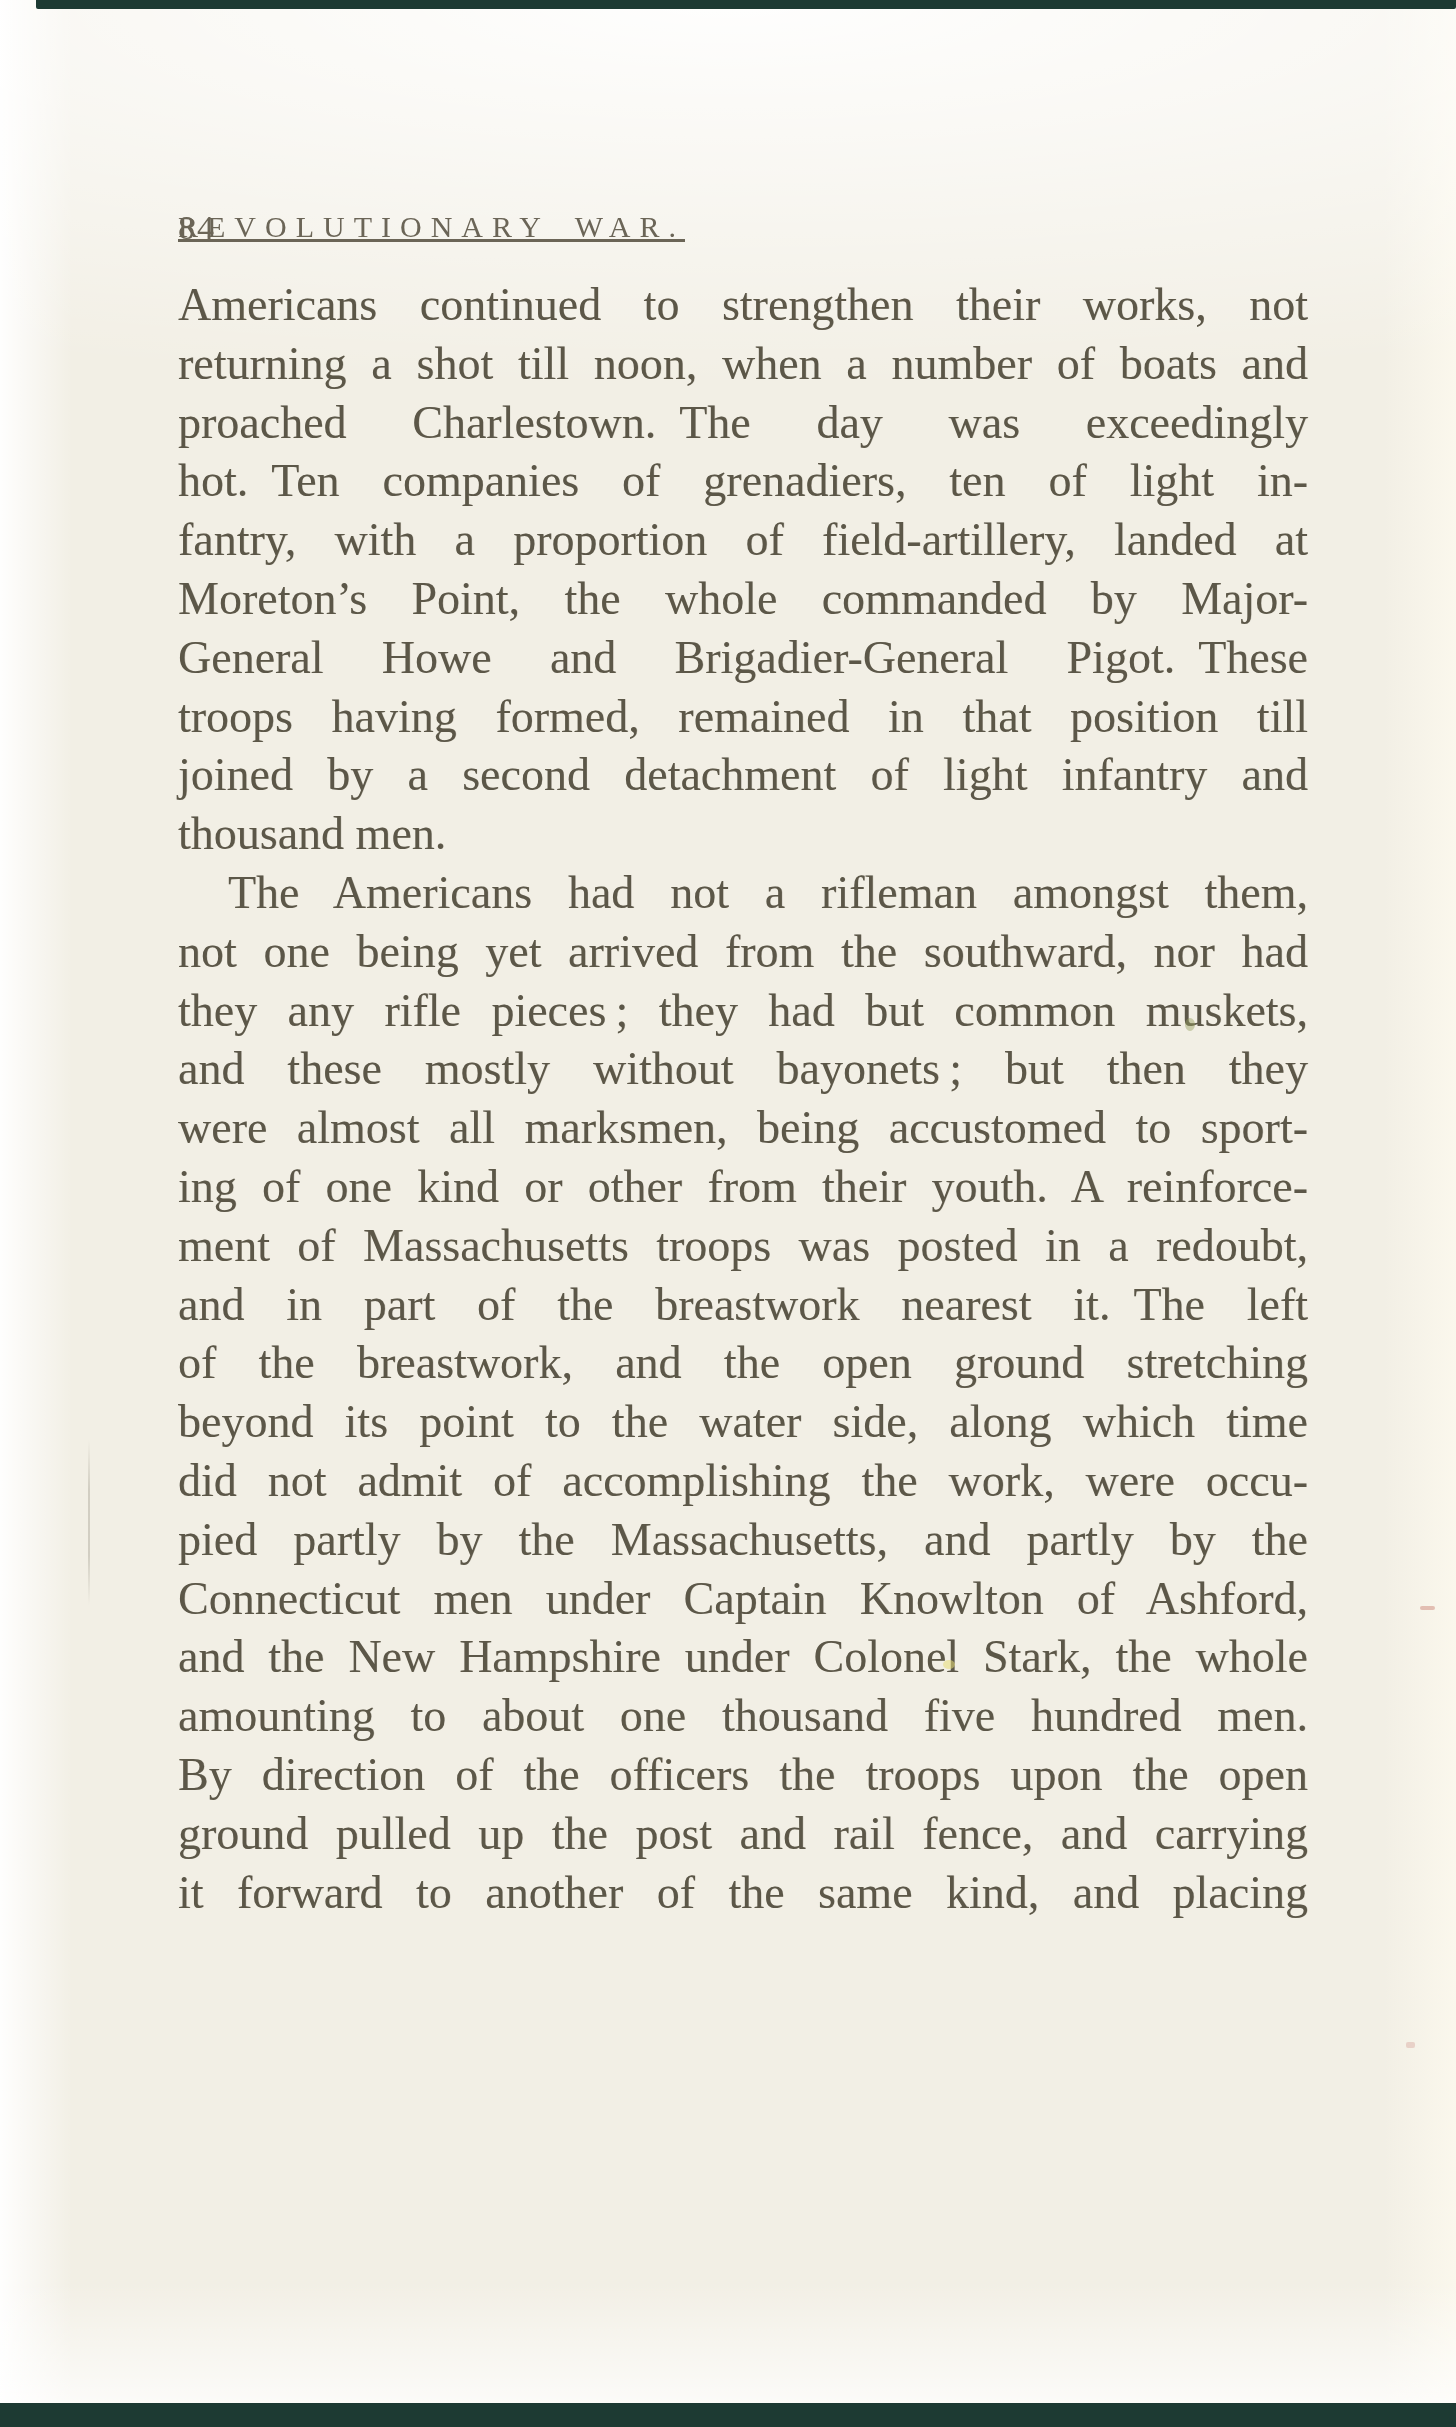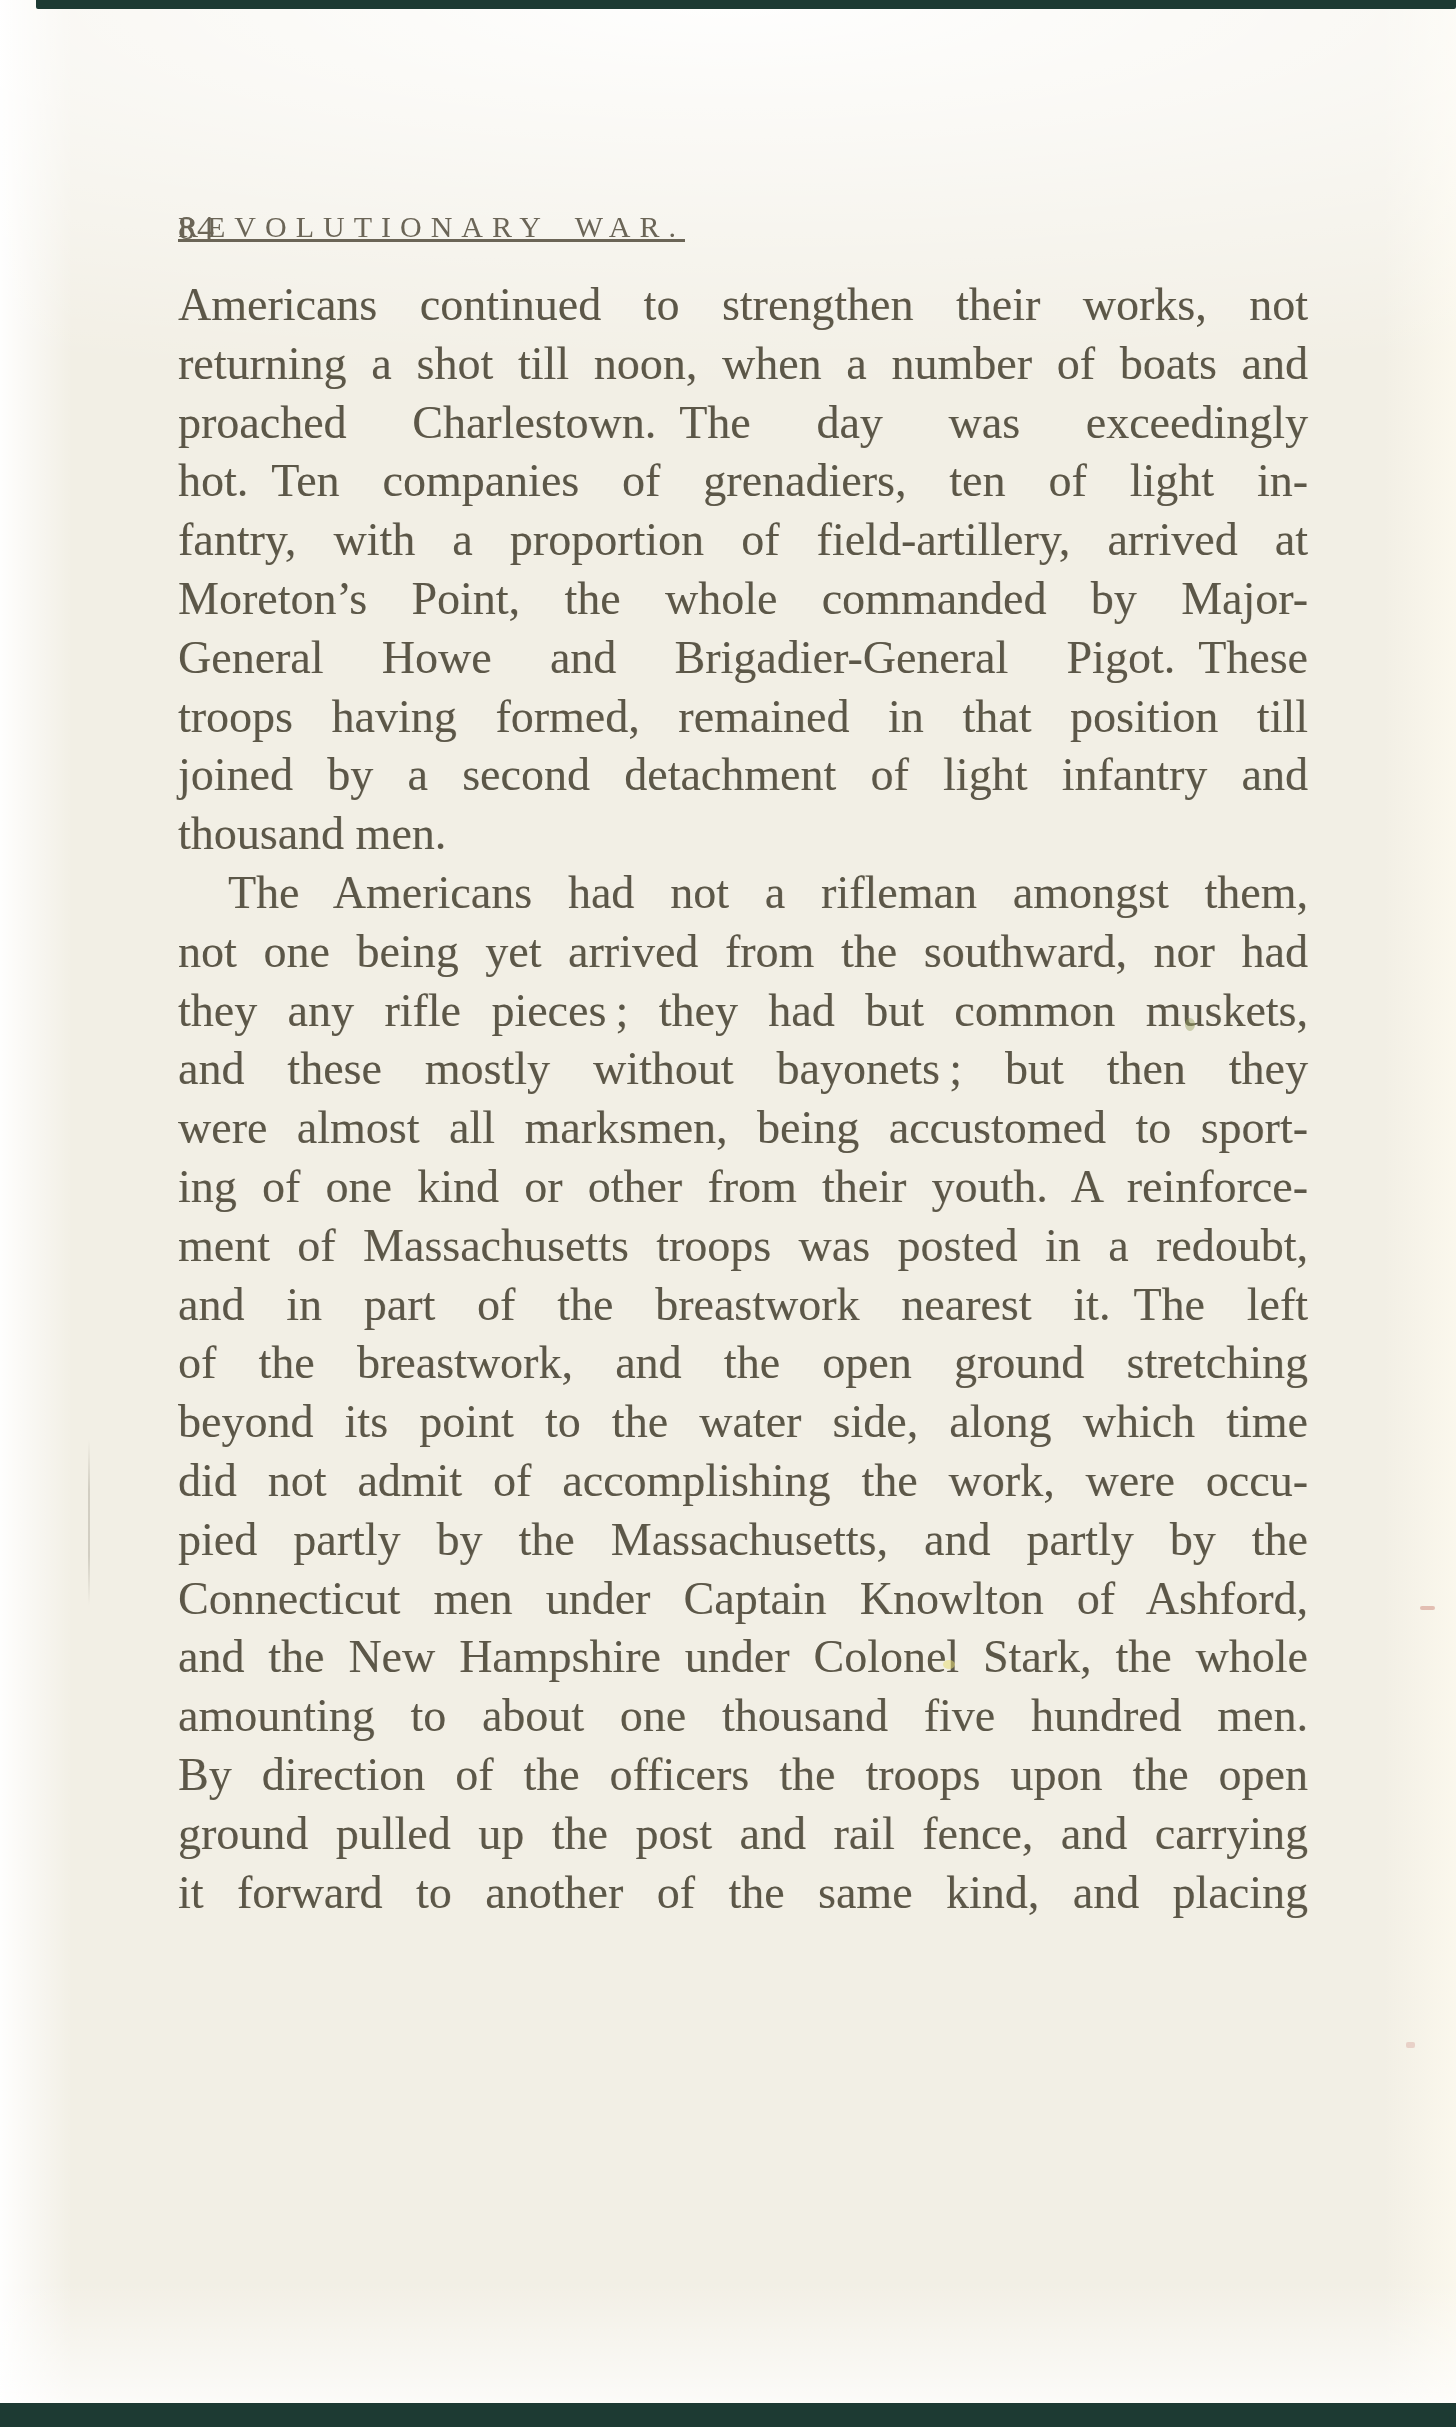--- a/index.html
+++ b/index.html
@@ -47,21 +47,21 @@
   <header class="head">
     <span class="num">84</span>
     <span class="runhead">REVOLUTIONARY WAR.</span>
   </header>
 
   <main class="text">
       <div class="line">Americans continued to strengthen their works, not</div>
       <div class="line">returning a shot till noon, when a number of boats and</div>
       <div class="line">proached Charlestown. The day was exceedingly</div>
       <div class="line">hot. Ten companies of grenadiers, ten of light in-</div>
-      <div class="line">fantry, with a proportion of field-artillery, arrived at</div>
+      <div class="line">fantry, with a proportion of field-artillery, landed at</div>
       <div class="line">Moreton’s Point, the whole commanded by Major-</div>
       <div class="line">General Howe and Brigadier-General Pigot. These</div>
       <div class="line">troops having formed, remained in that position till</div>
       <div class="line">joined by a second detachment of light infantry and</div>
       <div class="line para-end">thousand men.</div>
       <div class="line indent">The Americans had not a rifleman amongst them,</div>
       <div class="line">not one being yet arrived from the southward, nor had</div>
       <div class="line">they any rifle pieces ; they had but common muskets,</div>
       <div class="line">and these mostly without bayonets ; but then they</div>
       <div class="line">were almost all marksmen, being accustomed to sport-</div>

